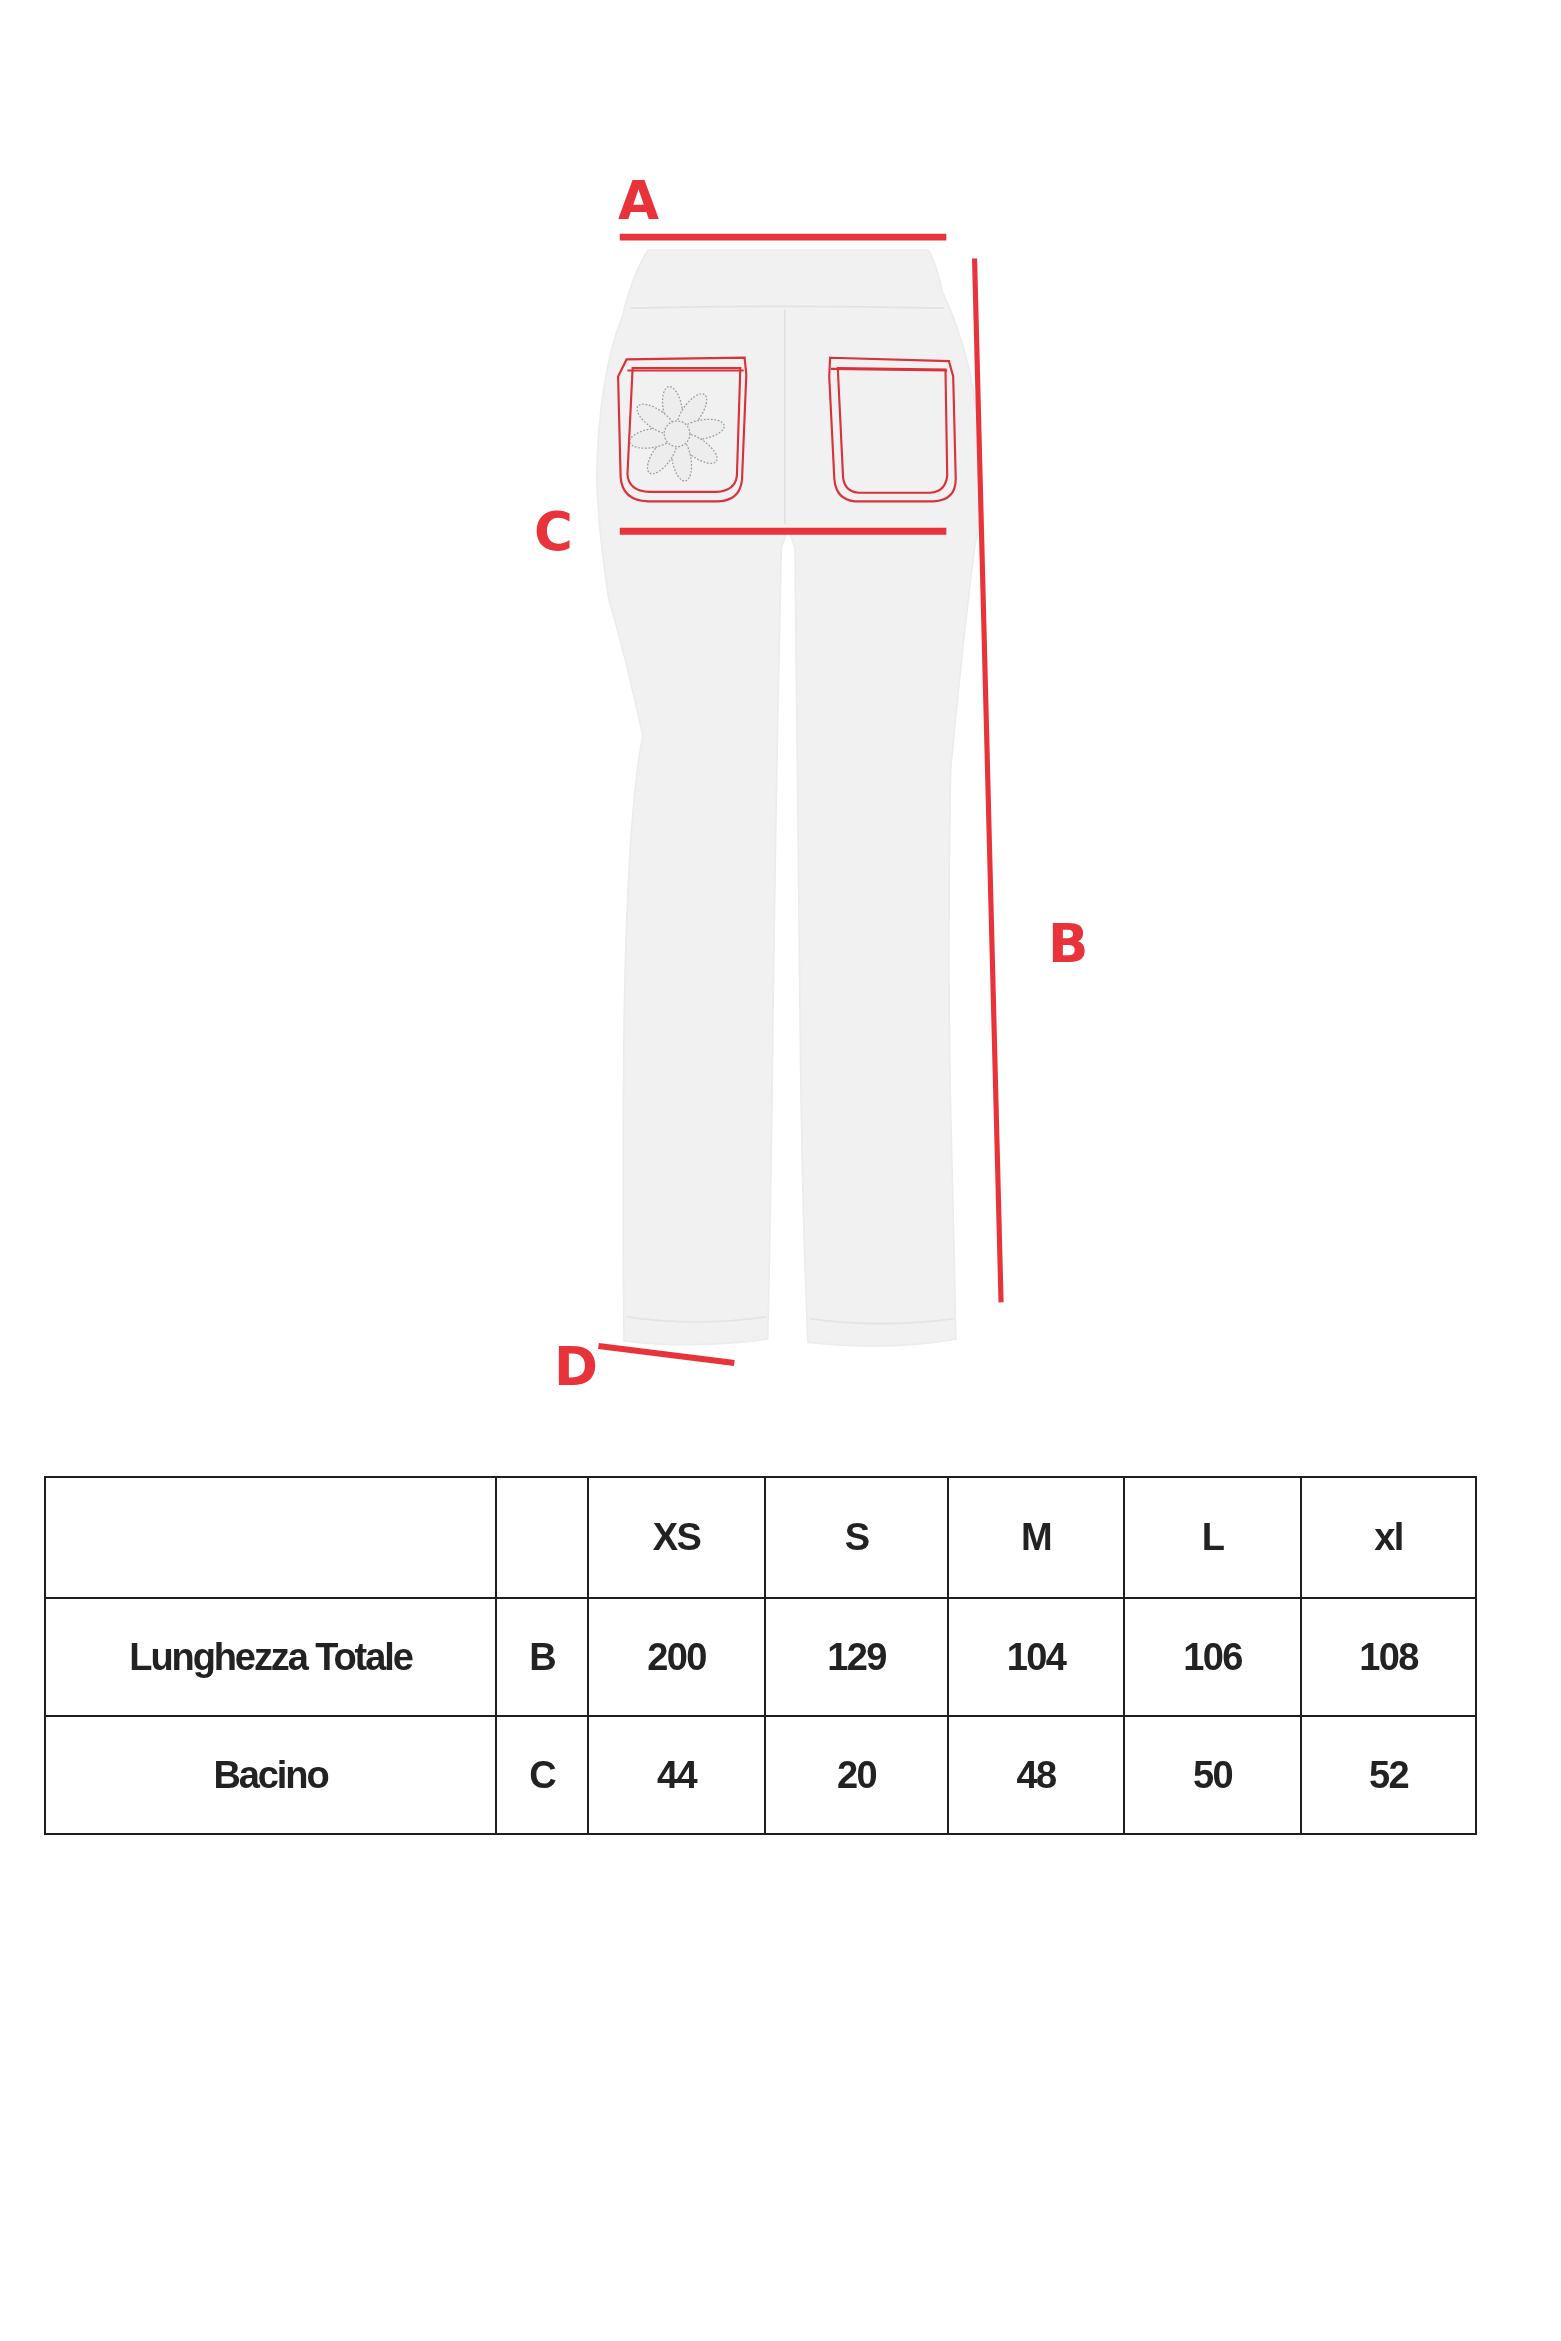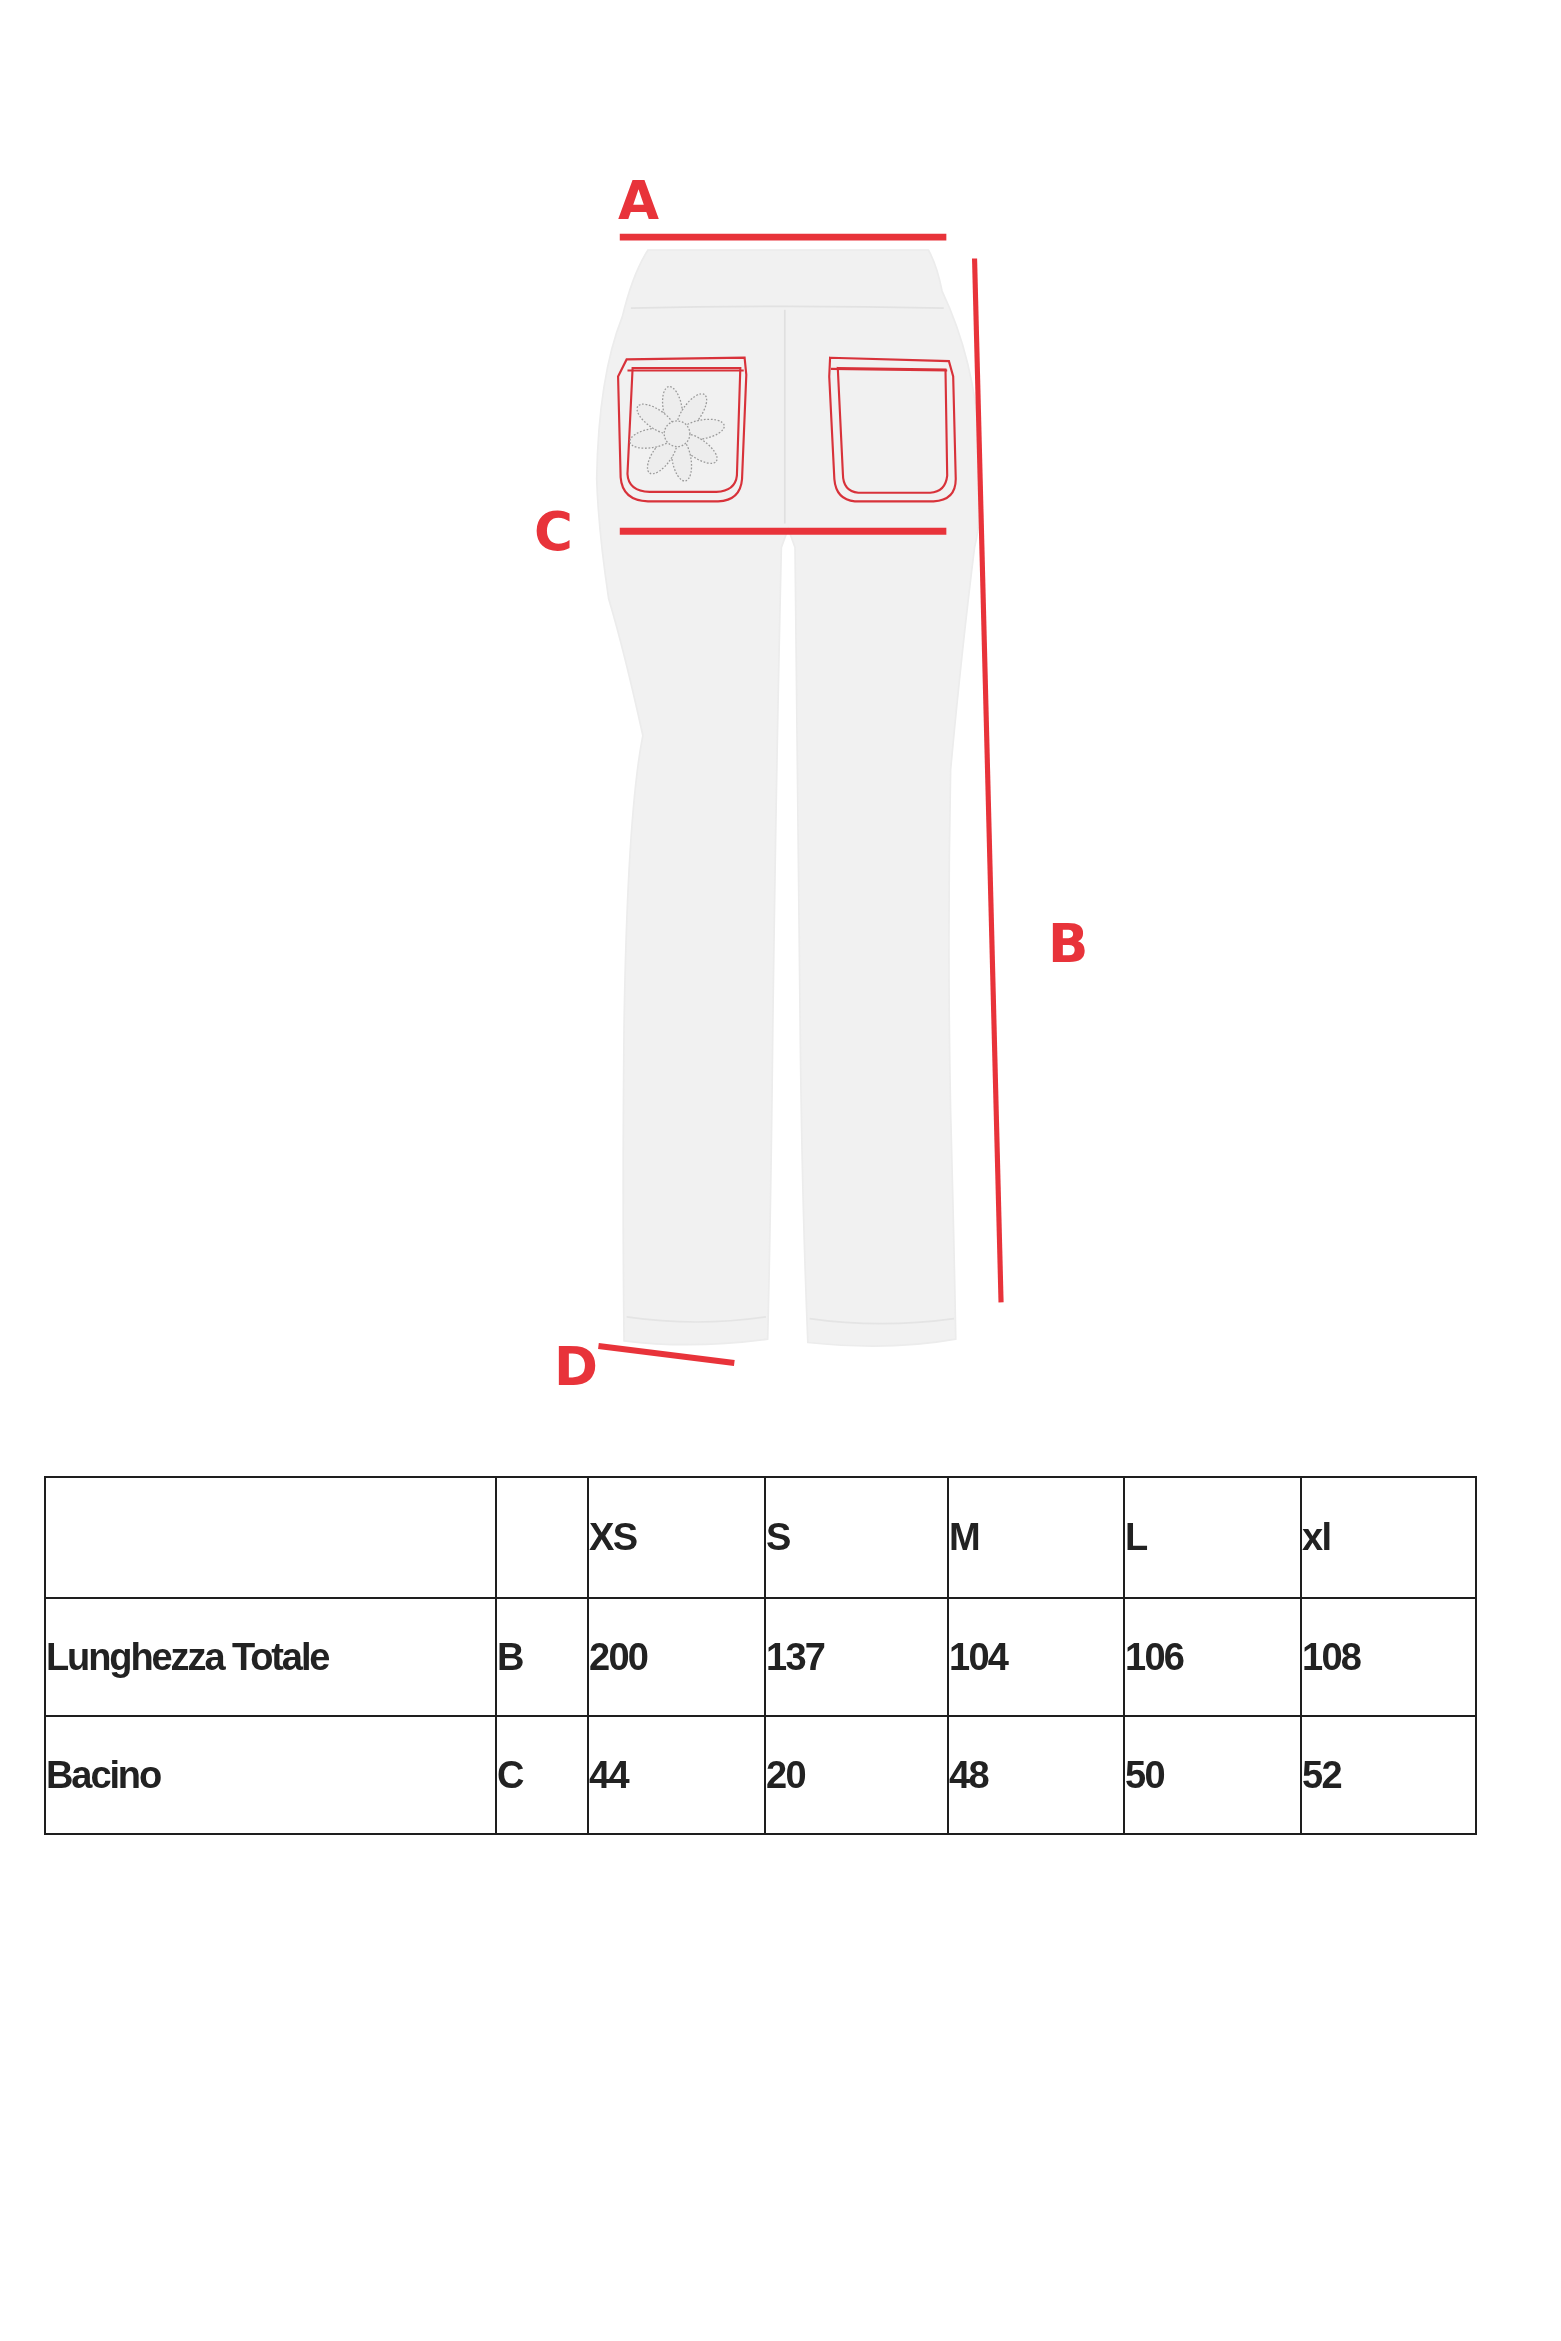--- a/index.html
+++ b/index.html
@@ -3,21 +3,21 @@
 <meta charset="utf-8">
 <style>
   html, body { margin: 0; padding: 0; background: #ffffff; }
   body { width: 1561px; height: 2342px; position: relative; overflow: hidden;
          font-family: "Liberation Sans", sans-serif; }
   #diagram { position: absolute; left: 0; top: 0; width: 1561px; height: 1454px; }
   .mlabel { position: absolute; font-family: "DejaVu Sans", sans-serif; font-weight: bold;
             color: #E8333A; font-size: 53px; line-height: 1; }
   #size-table { position: absolute; left: 44px; top: 1476px; border-collapse: collapse;
                 table-layout: fixed; }
-  #size-table td { border: 2.6px solid #1e1e1e; text-align: left; vertical-align: middle;
+  #size-table td { border: 2.6px solid #1e1e1e; text-align: center; vertical-align: middle;
                    font-family: "Liberation Sans", sans-serif; font-weight: bold;
                    font-size: 38px; color: #222222; letter-spacing: -1.7px; padding: 0; }
   #size-table td.rowlabel { font-size: 38px; letter-spacing: -2.1px; }
   #size-table tr.r0 td { height: 119px; }
   #size-table tr.r1 td { height: 119px; }
   #size-table tr.r2 td { height: 116px; margin-top: 32px; }
   #size-table tr.r3 td { height: 116px; }
 </style>
 </head>
 <body>
@@ -96,21 +96,21 @@
     <td>XS</td>
     <td>S</td>
     <td>M</td>
     <td>L</td>
     <td>xl</td>
   </tr>
   <tr class="r2">
     <td class="rowlabel">Lunghezza Totale</td>
     <td>B</td>
     <td>200</td>
-    <td>137</td>
+    <td>129</td>
     <td>104</td>
     <td>106</td>
     <td>108</td>
   </tr>
   <tr class="r3">
     <td class="rowlabel">Bacino</td>
     <td>C</td>
     <td>44</td>
     <td>20</td>
     <td>48</td>

